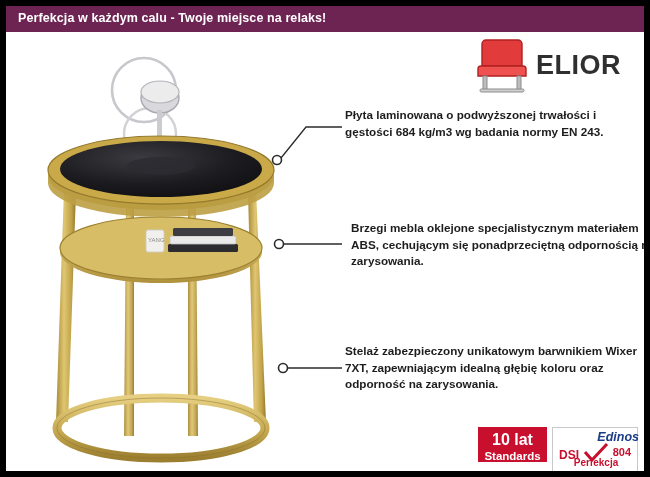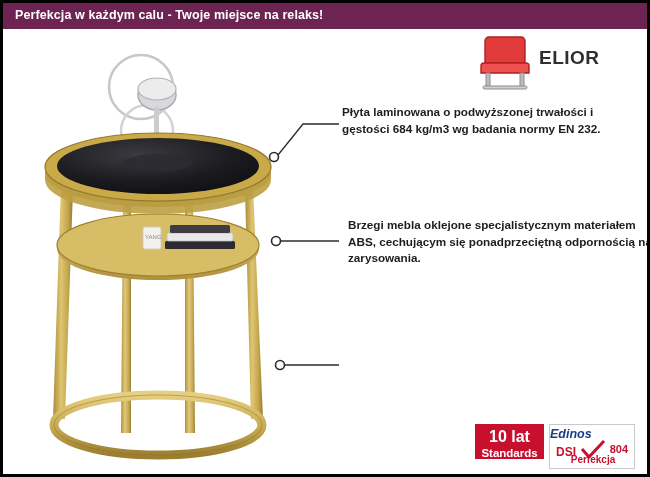--- a/index.html
+++ b/index.html
@@ -10,21 +10,21 @@
   body {
     font-family: "Liberation Sans", sans-serif;
   }
   #page {
     position: relative;
     width: 650px;
     height: 477px;
     background: #ffffff;
     overflow: hidden;
     box-sizing: border-box;
-    border: 3px solid #000000;
+    border: 6px solid #000000;
   }
 
   
   .banner {
     position: absolute;
     left: 0; top: 0;
     width: 650px;
     height: 26px;
     background: #6d2453;
     color: #ffffff;
@@ -47,21 +47,21 @@
     height: 58px;
   }
   .logo-chair {
     position: absolute;
     left: 8px; top: 0;
     width: 52px; height: 58px;
   }
   .logo-word {
     position: absolute;
     left: 68px; top: 14px;
-    font-size: 19px;
+    font-size: 27px;
     font-weight: bold;
     color: #2f2f2f;
     letter-spacing: 0.5px;
     text-align: center;
   }
 
   
   .note {
     position: absolute;
     font-size: 11.7px;
@@ -107,21 +107,21 @@
     left: 546px; top: 421px;
     width: 86px; height: 45px;
     background: #ffffff;
     border: 1px solid #c9c9c9;
     box-sizing: border-box;
   }
   .badge-edinos .e-top {
     position: absolute;
     left: 0; top: 2px;
     width: 86px;
-    text-align: left;
+    text-align: right;
     font-size: 12.5px;
     font-weight: bold;
     font-style: italic;
     color: #1b3c86;
   }
   .badge-edinos .e-dsi {
     position: absolute;
     left: 6px; top: 20px;
     font-size: 12px;
     font-weight: bold;
@@ -256,22 +256,23 @@
     <circle cx="271" cy="154" r="4.5" fill="#ffffff" stroke="#2b2b2b" stroke-width="1.6"></circle>
     <polyline points="275,152 300,121 336,121" fill="none" stroke="#2b2b2b" stroke-width="1.3"></polyline>
 
     <circle cx="273" cy="238" r="4.5" fill="#ffffff" stroke="#2b2b2b" stroke-width="1.6"></circle>
     <polyline points="278,238 336,238" fill="none" stroke="#2b2b2b" stroke-width="1.3"></polyline>
 
     <circle cx="277" cy="362" r="4.5" fill="#ffffff" stroke="#2b2b2b" stroke-width="1.6"></circle>
     <polyline points="282,362 336,362" fill="none" stroke="#2b2b2b" stroke-width="1.3"></polyline>
   </svg>
 
-  <div class="note note-1">Płyta laminowana o podwyższonej trwałości i gęstości 684 kg/m3 wg badania normy EN 232.</div>
+  <div class="note note-1">Płyta laminowana o podwyższonej trwałości i gęstości 684 kg/m3 wg badania normy EN 243.</div>
   <div class="note note-2">Brzegi mebla oklejone specjalistycznym materiałem ABS, cechującym się ponadprzeciętną odpornością na zarysowania.</div>
+  <div class="note note-3">Stelaż zabezpieczony unikatowym barwnikiem Wixer 7XT, zapewniającym idealną głębię koloru oraz odporność na zarysowania.</div>
 
   <div class="badge-warranty">
     <div class="b1">10 lat</div>
     <div class="b2">Standards</div>
   </div>
 
   <div class="badge-edinos">
     <div class="e-top">Edinos</div>
     <svg class="e-check" viewBox="0 0 26 20">
       <path d="M2 9 L9 17 L24 1" fill="none" stroke="#c8102e" stroke-width="3"></path>

